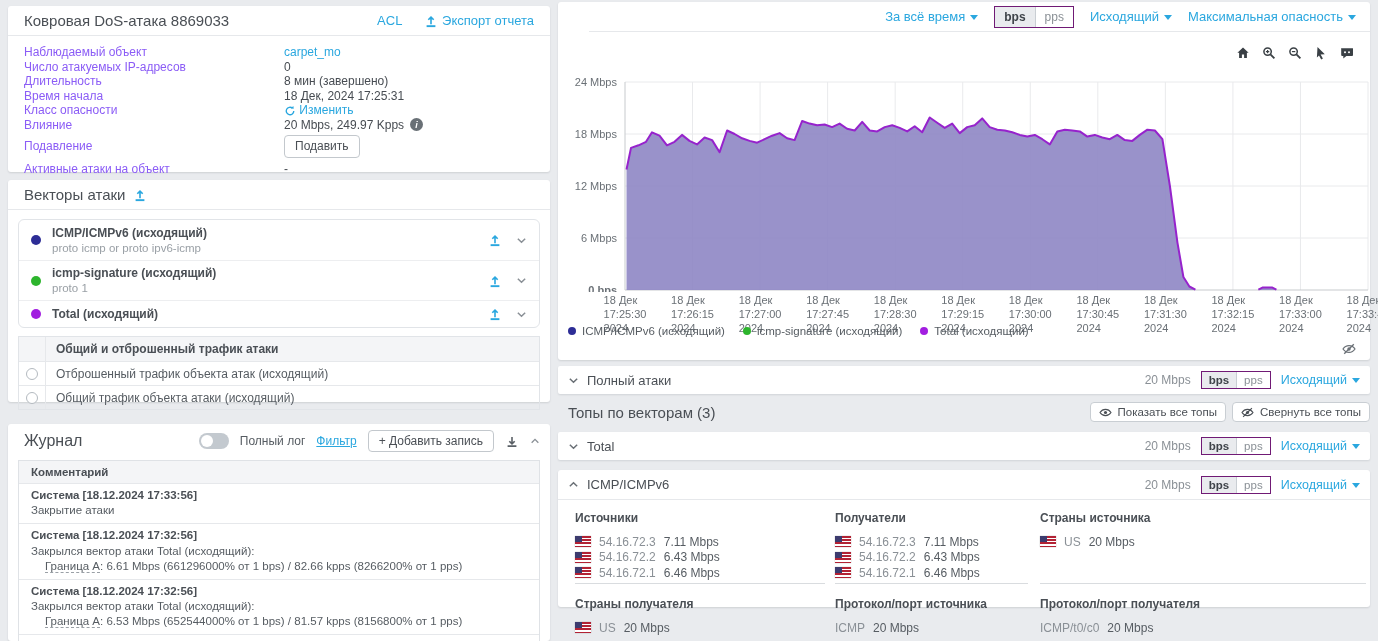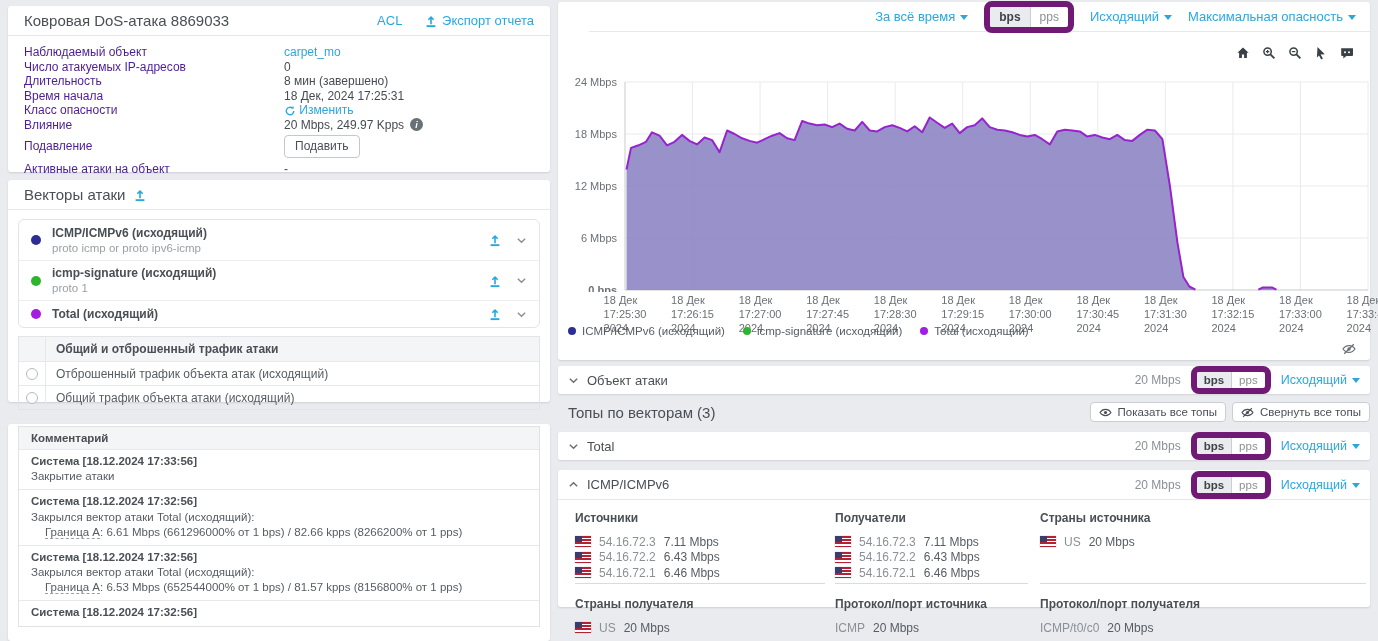--- a/index.html
+++ b/index.html
@@ -11,21 +11,21 @@
   .link { color:#2aa7df; cursor:pointer; text-decoration:none; }
   .blue { color:#2aa7df; }
   .caret { display:inline-block; width:0; height:0; border:4px solid transparent; border-top:5px solid currentColor; margin-left:5px; position:relative; top:3px; }
   svg.ic { display:inline-block; vertical-align:middle; }
 
   
   #attack-panel { left:8px; top:6px; width:542px; height:166px; }
   #attack-panel .hd-actions { margin-left:auto; display:flex; align-items:center; gap:22px; font-size:13px; }
   .kv { padding:9px 16px 0; }
   .kv-row { display:flex; align-items:flex-start; font-size:12px; line-height:14.5px; min-height:14.5px; }
-  .kv-label { width:260px; color:#4c1d95; flex:none; }
+  .kv-label { width:260px; color:#8b5cf6; flex:none; }
   .kv-value { color:#474c52; display:flex; align-items:center; gap:6px; }
   .btn { display:inline-block; background:#fff; border:1px solid #c3c8cd; border-radius:4px; padding:3px 10px; font-size:12px; color:#4a4f55; cursor:pointer; }
   .kv-row.btn-row { margin:3px 0 4px; }
   .info-ic { width:13px; height:13px; border-radius:50%; background:#697076; color:#fff; font-size:9px; font-weight:bold; font-style:italic; display:inline-flex; align-items:center; justify-content:center; }
   .info-ic::after { content:"i"; }
 
   
   #vectors-panel { left:8px; top:180px; width:542px; height:222px; }
   .vec-card { margin:9px 10px 8px; border:1px solid #e1e4e8; border-radius:6px; background:#fff; }
   .vec-row { display:flex; align-items:center; padding:5px 12px; border-top:1px solid #edeef0; }
@@ -52,21 +52,21 @@
   .j-table { margin:2px 10px 0; border:1px solid #dfe2e6; font-size:11.5px; }
   .j-hd-row { background:#f4f5f7; font-weight:bold; color:#4a4f55; padding:5px 12px; }
   .j-entry { border-top:1px solid #e6e8eb; padding:4px 12px 5px; line-height:1.32; }
   .j-title { font-weight:bold; color:#4a4f55; }
   .j-boundary { padding-left:14px; }
   .j-blabel { border-bottom:1px dashed #9aa0a6; cursor:pointer; }
 
   
   #chart-panel { left:558px; top:2px; width:812px; height:358px;padding-left:31px; }
   #chart-panel .panel-hd { justify-content:flex-end; gap:16px; padding-right:14px; font-size:13px; border-bottom:1px solid #e6e8eb; }
-  .unit-toggle { display:flex; border:6px solid #701a75; border-radius:8px; overflow:hidden; font-size:12px; background:#fff; }
+  .unit-toggle { display:flex; border:1px solid #701a75; border-radius:0; overflow:hidden; font-size:12px; background:#fff; }
   .unit { padding:3px 9px; cursor:pointer; color:#8a9096; }
   .unit + .unit { border-left:1px solid #c9ced3; }
   .unit.on { background:#e9ebee; color:#3f444a; font-weight:bold; }
   .chart-tools { position:absolute; top:44px; right:16px; display:flex; gap:12px; color:#3a4045; }
   .chart-tools svg { cursor:pointer; }
   #chart-svg { position:absolute; left:0; top:70px; }
   #x-ticks { position:absolute; left:0; top:292px; width:812px; height:42px; }
   .xtick { position:absolute; transform:translateX(-50%); text-align:left; font-size:11px; color:#6a7076; line-height:1.25; white-space:nowrap; }
   #chart-legend { position:absolute; left:10px; top:323px; display:flex; gap:18px; font-size:11.5px; color:#565c62; align-items:center; }
   .lg-dot { width:8px; height:8px; border-radius:50%; display:inline-block; margin-right:6px; }
@@ -284,20 +284,35 @@
     <div class="vt-row">
         <div class="vt-c0">
           <span class="radio"></span>
         </div>
       <div class="vt-text">Общий трафик объекта атаки (исходящий)</div>
       </div>
   </div>
 </section>
 
 <section class="panel" id="journal-panel">
+  <div class="panel-hd">
+    <div class="panel-title">Журнал</div>
+    <div class="j-controls">
+      <span class="switch"></span>
+      <span>Полный лог</span>
+      <a class="link j-filter">Фильтр</a>
+      <span class="btn">+ Добавить запись</span>
+      <svg class="ic" width="14" height="14" viewBox="0 0 14 14" style="color:#5a6066">
+          <use href="#i-download"></use>
+        </svg>
+      <svg class="ic" width="10" height="10" viewBox="0 0 12 12" style="color:#8a9096">
+          <use href="#i-chev-up"></use>
+        </svg>
+    </div>
+  </div>
   <div class="j-table">
     <div class="j-hd-row">Комментарий</div>
     <div class="j-entry">
       <div class="j-title">Система [18.12.2024 17:33:56]</div>
       <div>Закрытие атаки</div>
     </div>
     <div class="j-entry">
       <div class="j-title">Система [18.12.2024 17:32:56]</div>
       <div>Закрылся вектор атаки Total (исходящий):</div>
       <div class="j-boundary"><span class="j-blabel">Граница А</span><span>: 6.61 Mbps (661296000% от 1 bps) / 82.66 kpps (8266200% от 1 pps)</span></div>
@@ -439,21 +454,21 @@
   </div>
   <svg id="chart-eye" class="ic" width="14" height="12" viewBox="0 0 14 12">
       <use href="#i-eye-off"></use>
     </svg>
 </section>
 
 <div class="sec-row" id="row-target">
   <svg class="ic" width="11" height="11" viewBox="0 0 12 12" style="color:#6a7076">
       <use href="#i-chev-dn"></use>
     </svg>
-  <span class="sec-label">Объект атаки</span>
+  <span class="sec-label">Полный атаки</span>
   <div class="sec-right">
     <span class="sec-val">20 Mbps</span>
     <div class="unit-toggle">
         <span class="unit on">bps</span>
         <span class="unit">pps</span>
       </div>
     <a class="link sec-dir"><span>Исходящий</span><span class="caret"></span></a>
   </div>
 </div>
 

